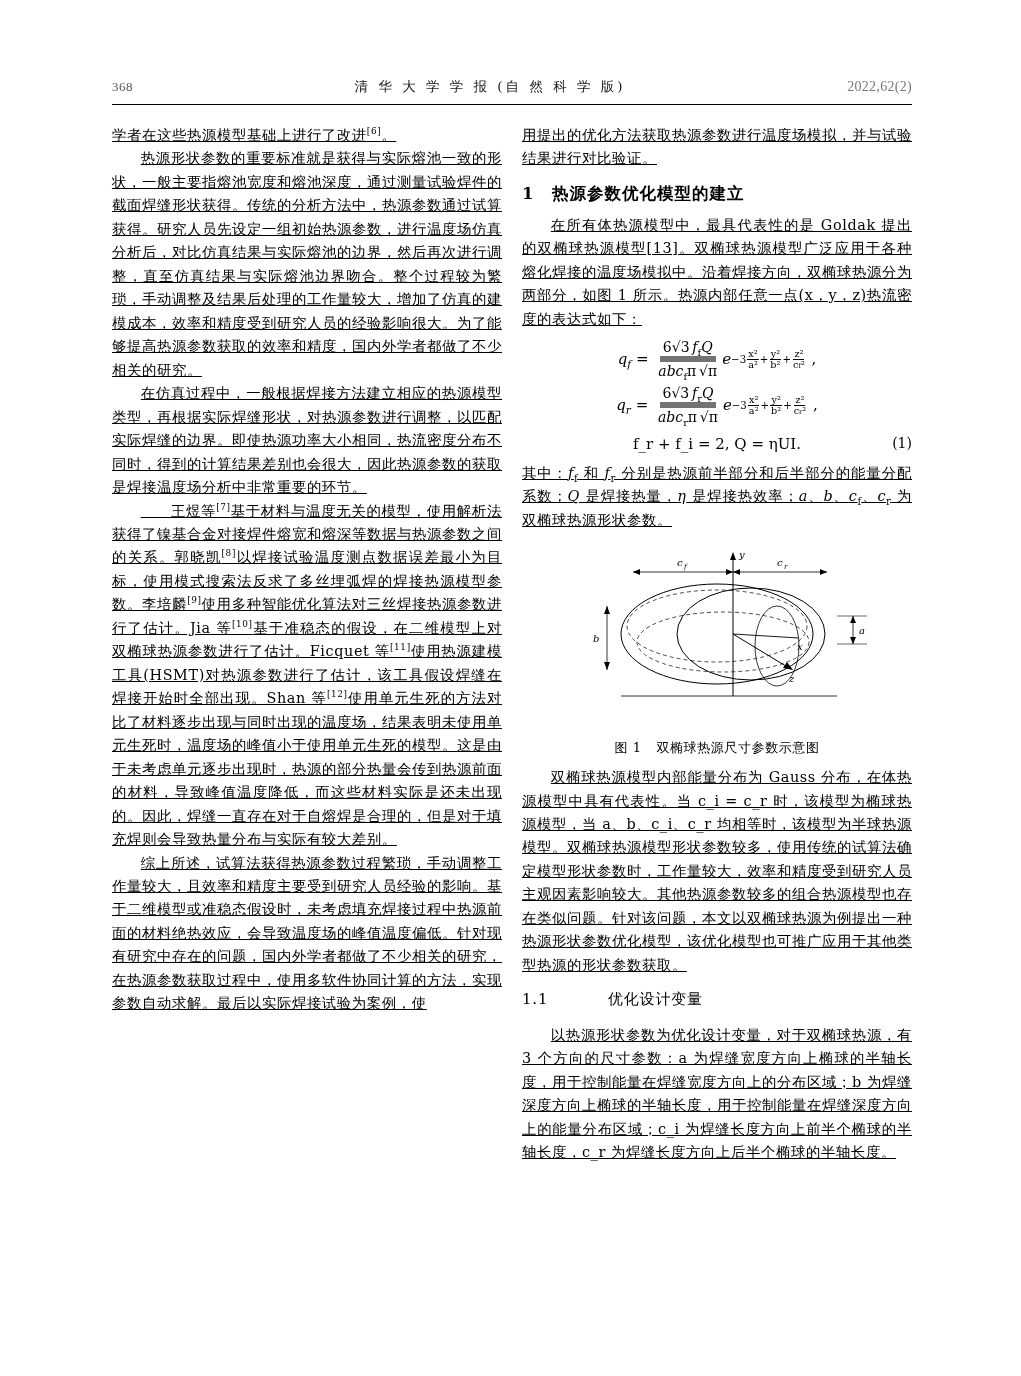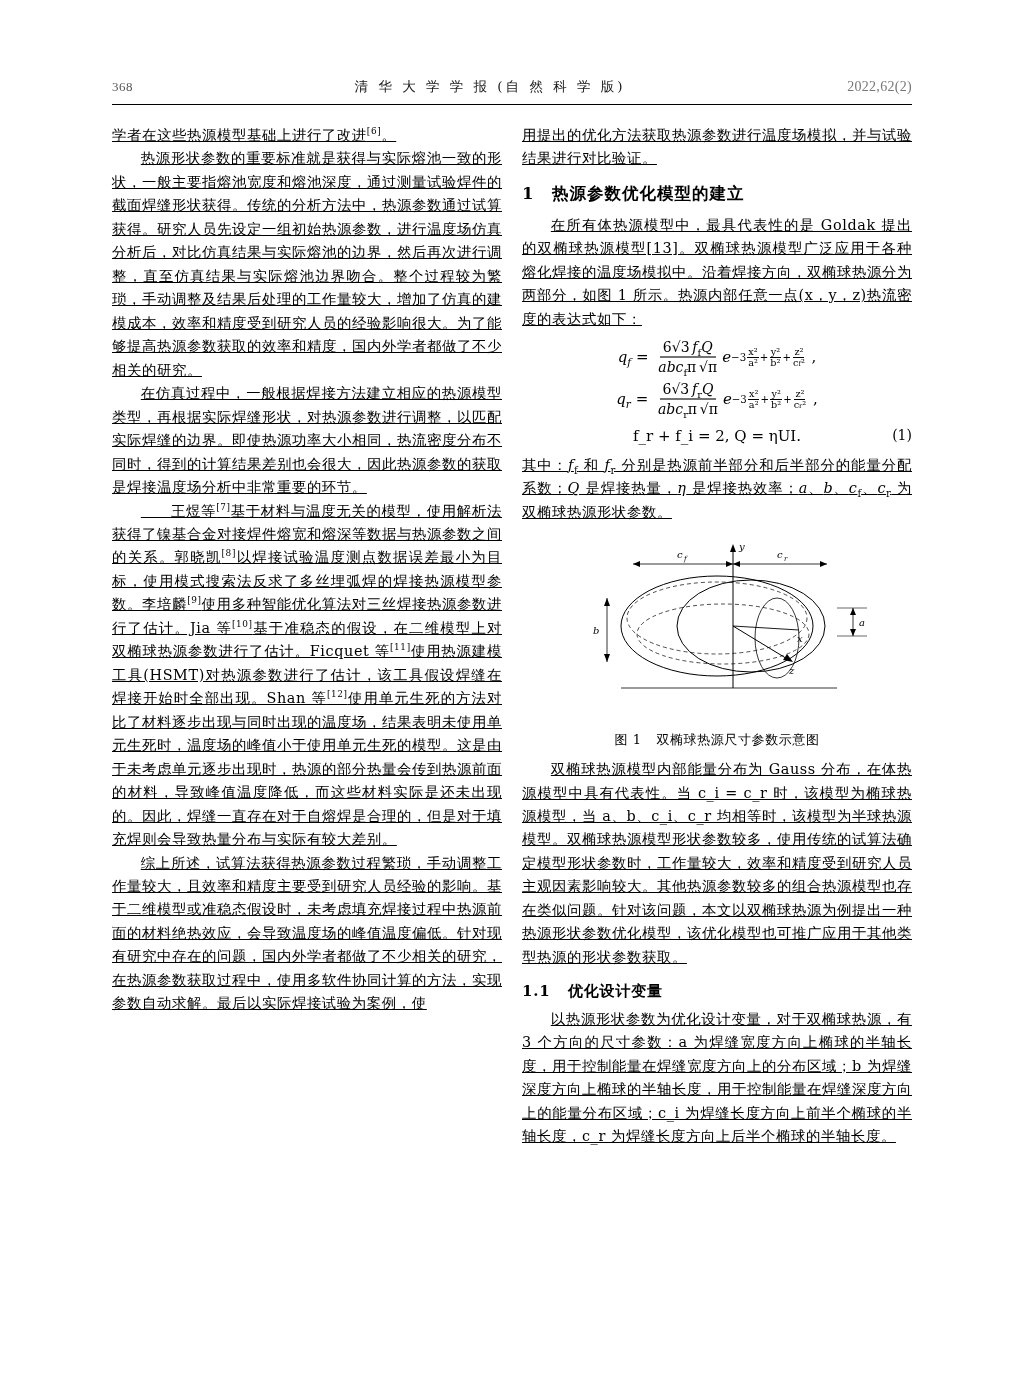--- a/index.html
+++ b/index.html
@@ -95,24 +95,25 @@
     align-items: baseline;
     font-weight: bold;
     font-size: 16.5px;
     margin: 10px 0 6px 0;
     letter-spacing: 1px;
   }
   .sec-h1 .num { width: 30px; flex: none; }
   .sec-h2 {
     display: flex;
     align-items: baseline;
-    font-weight: bold;
+    font-weight: normal;
     font-size: 15px;
-    margin: 10px 0 4px 0;
+    margin: 10px 0 12px 0;
     letter-spacing: 0.8px;
+    gap: 40px;
   }
   .sec-h2 .num { width: 46px; flex: none; }
 
   
   .eqblock {
     margin: 8px 0 6px 0;
     font-family: "DejaVu Serif", serif;
   }
   .eqrow {
     display: flex;
@@ -131,21 +132,21 @@
   .frac {
     display: inline-flex;
     flex-direction: column;
     align-items: center;
     vertical-align: middle;
     margin: 0 2px;
     font-size: 14px;
     line-height: 1.15;
   }
   .frac .top {
-    border-bottom: 2px solid #737373;
+    border-bottom: 6px solid #737373;
     padding: 0 3px 1px 3px;
     white-space: nowrap;
   }
   .frac .bot {
     padding: 1px 3px 0 3px;
     white-space: nowrap;
   }
   .sub { font-size: 0.7em; vertical-align: sub; line-height: 0; }
   .expo {
     display: inline-block;

